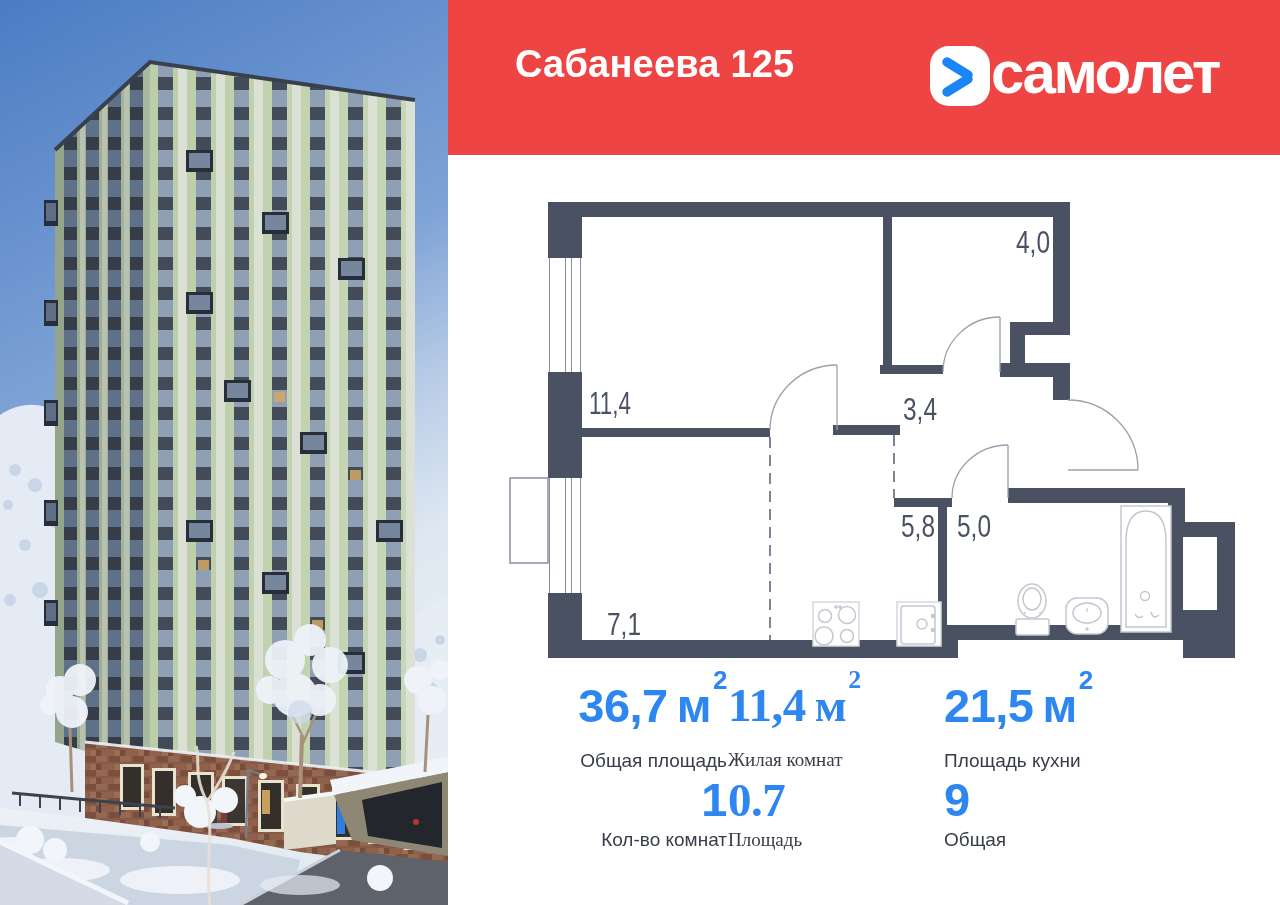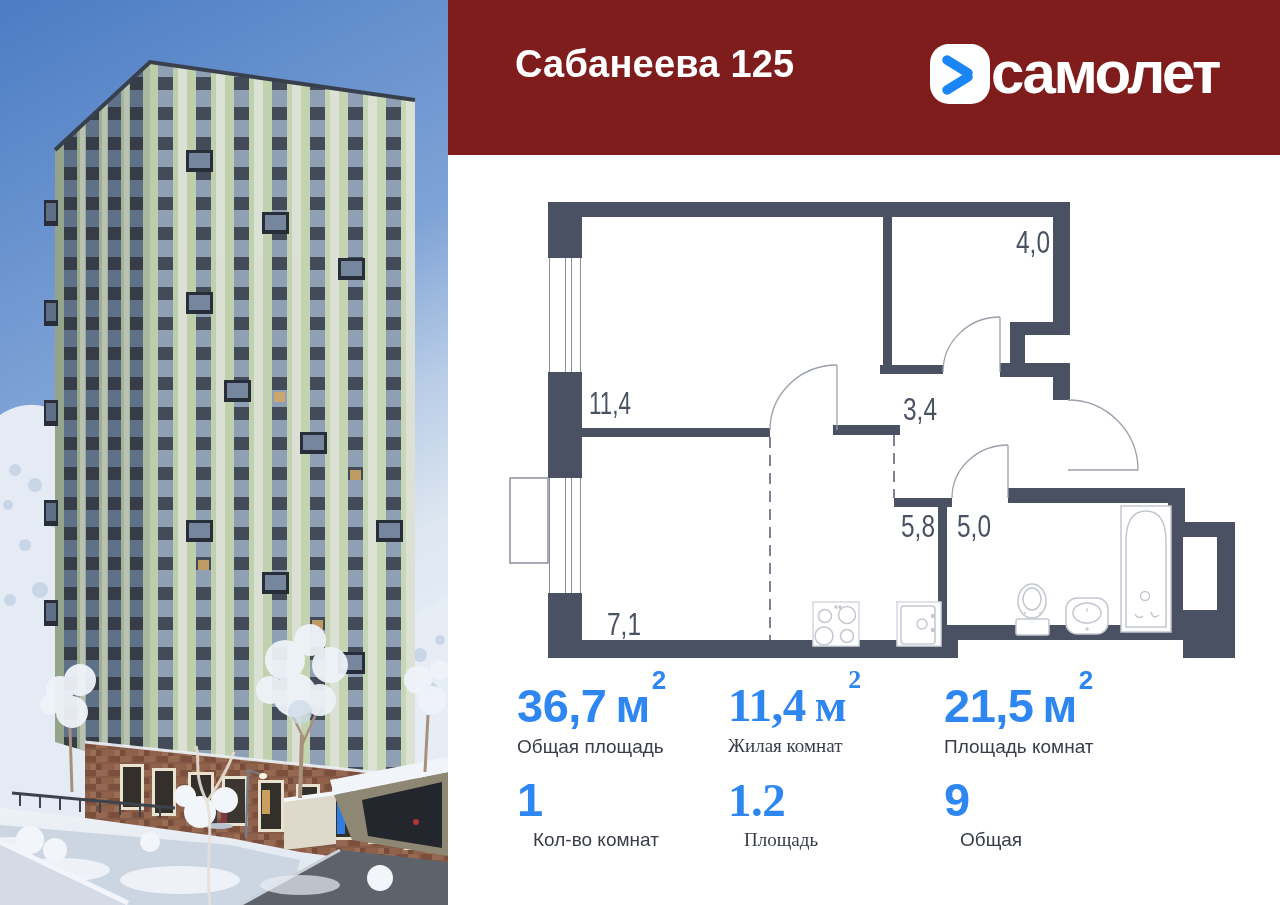--- a/index.html
+++ b/index.html
@@ -4,41 +4,41 @@
 <style>
   html,body{margin:0;padding:0;background:#ffffff;}
   body{width:1280px;height:905px;overflow:hidden;position:relative;
        font-family:"Liberation Sans","DejaVu Sans",sans-serif;}
   .page{position:absolute;inset:0;width:1280px;height:905px;background:#fff;}
 
   
   .photo{position:absolute;left:0;top:0;width:448px;height:905px;overflow:hidden;}
 
   
-  .hdr{position:absolute;left:448px;top:0;width:832px;height:155px;background:#7f1d1d;}
+  .hdr{position:absolute;left:448px;top:0;width:832px;height:155px;background:#ef4444;}
   .hdr .title{position:absolute;left:67px;top:44px;font-size:38px;line-height:40px;
               font-weight:700;color:#ffffff;letter-spacing:0.2px;white-space:nowrap;}
-  .logo{position:absolute;left:479px;top:48px;height:62px;display:flex;align-items:flex-end;}
+  .logo{position:absolute;left:479px;top:48px;height:62px;display:flex;align-items:center;}
   .logo .brand{position:absolute;left:64px;top:-6px;font-size:60px;line-height:62px;font-weight:700;
                color:#ffffff;letter-spacing:-2.5px;white-space:nowrap;}
 
   
   .plan{position:absolute;left:505px;top:200px;width:730px;height:470px;}
   .plan svg{display:block;}
   .room-label{font-family:"Liberation Sans","DejaVu Sans",sans-serif;font-size:31px;fill:#4a5162;}
 
   
   .cell{position:absolute;width:210px;}
   .cell .num{font-size:47px;line-height:48px;font-weight:700;color:#2e86f0;letter-spacing:-0.5px;white-space:nowrap;}
   .cell .num .unit{margin-left:9px;}
   .cell .num sup.sq{font-size:26px;position:relative;top:-16px;margin-left:2px;}
-  .cell .lbl{font-size:19px;line-height:20px;color:#383d49;margin-top:7px;white-space:nowrap;}
+  .cell .lbl{font-size:19px;line-height:20px;color:#383d49;margin-top:21px;white-space:nowrap;}
   .r1{top:672px;} .r2{top:776px;}
-  .c1{left:517px;} .c2{left:728px;font-family:Liberation Serif, serif;} .c3{left:944px;}
-  .r2 .lbl{margin-top:6px;margin-left:16px;}
+  .c1{left:517px;text-align:right;} .c2{left:728px;font-family:Liberation Serif, serif;} .c3{left:944px;}
+  .r2 .lbl{margin-top:6px;}
 </style>
 </head>
 <body>
 
 <div class="page">
 
   <div class="photo">
     <svg width="448" height="905" viewBox="0 0 448 905">
       <defs>
         <linearGradient id="skyg" x1="0" y1="0" x2="0.25" y2="1">
@@ -442,29 +442,29 @@
   <div class="cell r1 c1">
     <div class="num"><span>36,7</span><span class="unit">м</span><sup class="sq">2</sup></div>
     <div class="lbl">Общая площадь</div>
   </div>
   <div class="cell r1 c2">
     <div class="num"><span>11,4</span><span class="unit">м</span><sup class="sq">2</sup></div>
     <div class="lbl">Жилая комнат</div>
   </div>
   <div class="cell r1 c3">
     <div class="num"><span>21,5</span><span class="unit">м</span><sup class="sq">2</sup></div>
-    <div class="lbl">Площадь комнат</div>
+    <div class="lbl">Площадь кухни</div>
   </div>
 
   <div class="cell r2 c1">
     <div class="num">1</div>
     <div class="lbl">Кол-во комнат</div>
   </div>
   <div class="cell r2 c2">
-    <div class="num">1.2</div>
+    <div class="num">0.7</div>
     <div class="lbl">Площадь</div>
   </div>
   <div class="cell r2 c3">
     <div class="num">9</div>
     <div class="lbl">Общая</div>
   </div>
 
 </div>
 
 </body></html>

